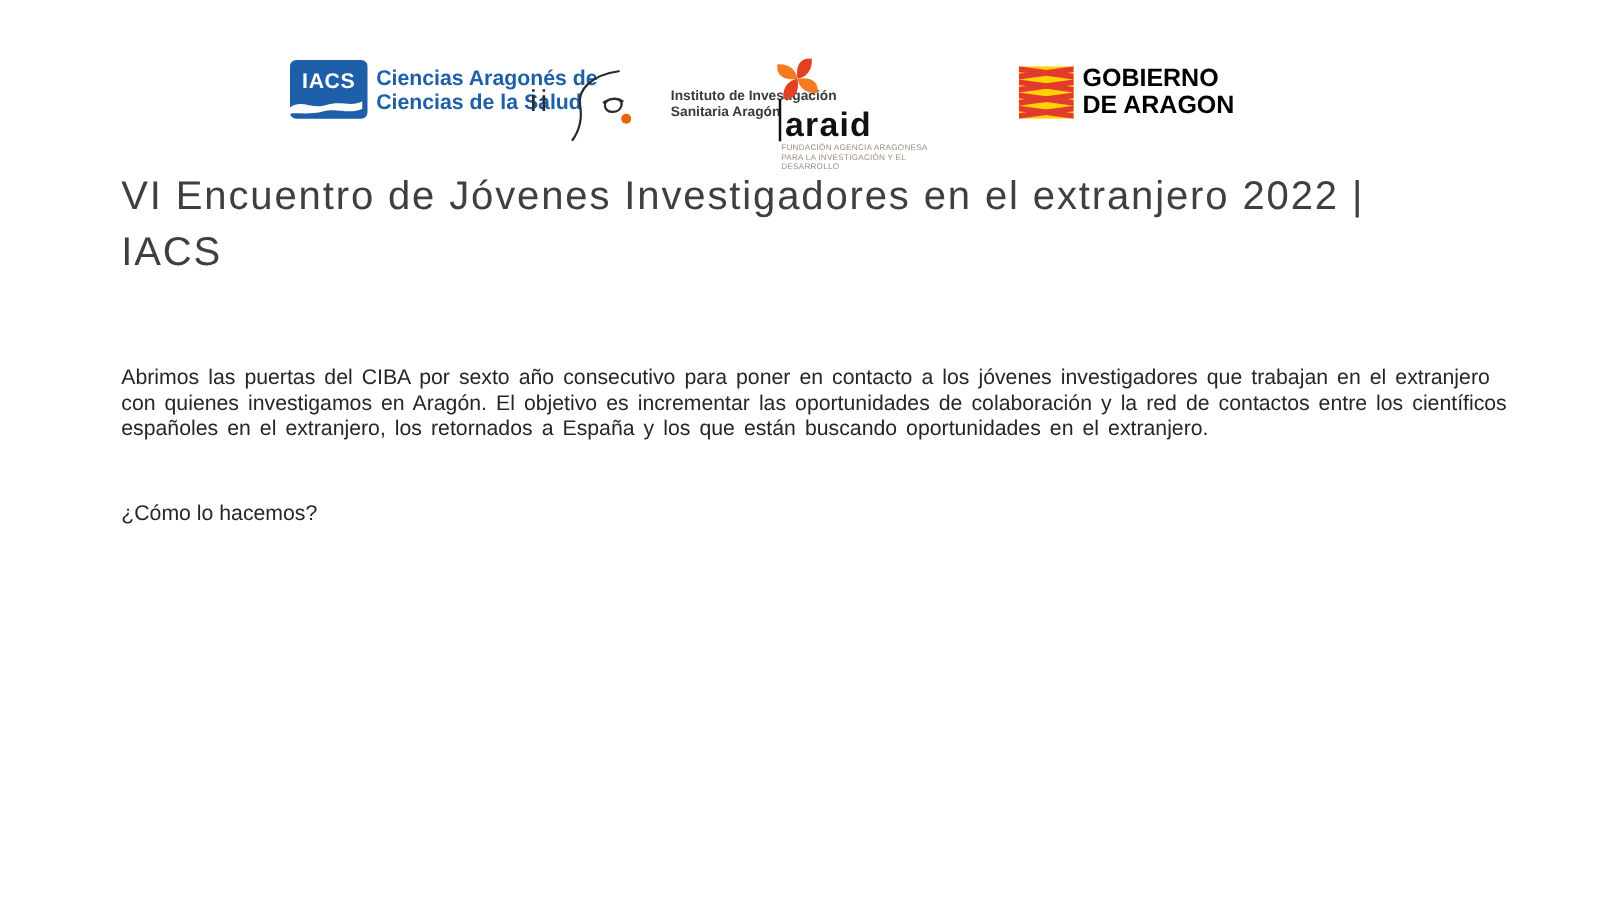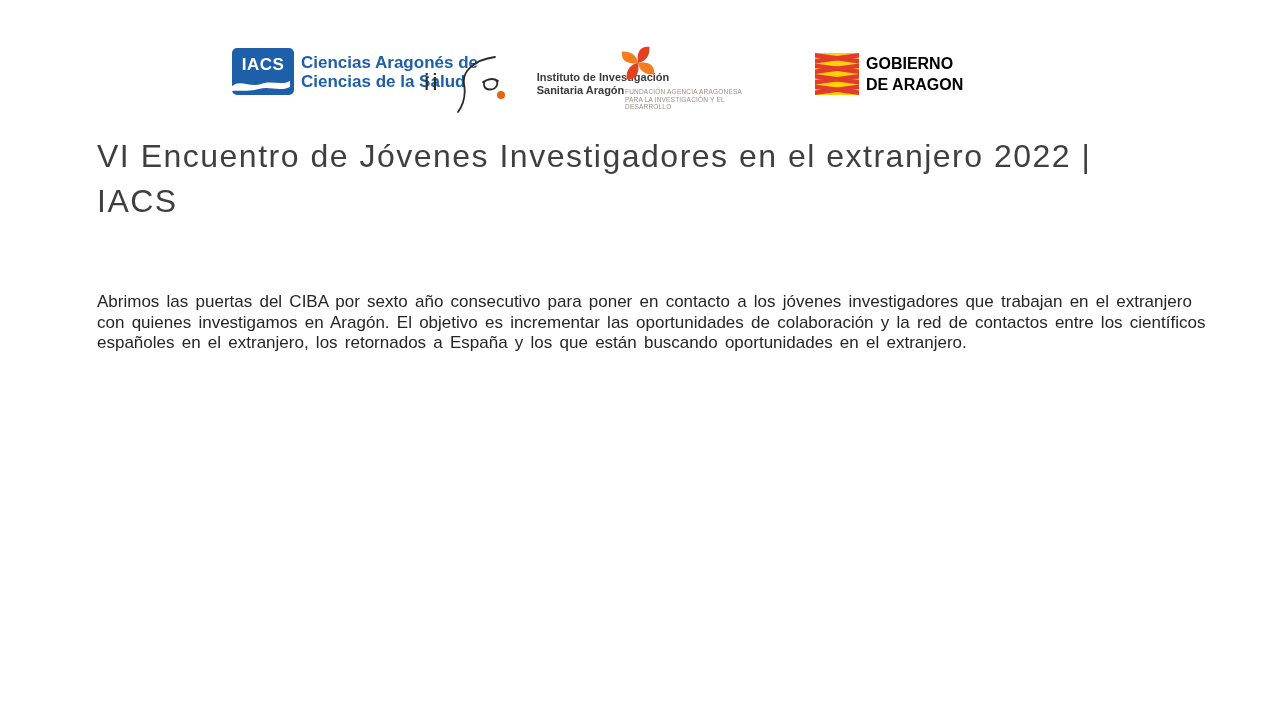--- a/index.html
+++ b/index.html
@@ -26,21 +26,21 @@
   
   .logo-araid{left:617px;top:44px;display:block;width:130px;}
   .araid-word{
     display:flex;align-items:flex-end;margin-left:6px;margin-top:-8px;
     border-left:2px solid #111;padding-left:3px;height:34px;
   }
   .araid-word span{font-weight:bold;font-size:27px;color:#111;letter-spacing:1px;line-height:26px;}
   .araid-tag{margin-left:8px;margin-top:2px;font-size:6.5px;line-height:7.5px;color:#9b8d84;letter-spacing:.2px;}
   
   .logo-gob{left:815px;top:53px;gap:7px;}
-  .gob-name{color:#000;font-weight:bold;font-size:16px;line-height:21px;letter-spacing:0;}
+  .gob-name{color:#000;font-weight:bold;font-size:20px;line-height:21px;letter-spacing:0;}
   
   .title{
     position:absolute;left:97px;top:134px;width:1050px;
     font-size:32px;line-height:45px;letter-spacing:1.5px;
     color:#3f3f3f;font-weight:400;
   }
   .content{position:absolute;left:97px;top:292px;width:1125px;color:#262626;}
   .section-heading{font-size:17px;line-height:21px;margin:0 0 14px 0;}
   .section-body{font-size:17px;line-height:20.5px;margin:0;}
   .section-body.p1{word-spacing:2.5px;}
@@ -82,20 +82,23 @@
 
 <div class="logo logo-araid">
   <svg width="38" height="38" viewBox="0 0 40 40" style="margin-left:2px">
     <g>
       <path d="M20 20 C18 8 23 2 32 3 C33 13 27 19 20 20 Z" fill="#E3401F"></path>
       <path d="M20 20 C32 18 38 23 37 32 C27 33 21 27 20 20 Z" fill="#F47B20"></path>
       <path d="M20 20 C22 32 17 38 8 37 C7 27 13 21 20 20 Z" fill="#E3401F"></path>
       <path d="M20 20 C8 22 2 17 3 8 C13 7 19 13 20 20 Z" fill="#F47B20"></path>
     </g>
   </svg>
+  <div class="araid-word">
+    <span>araid</span>
+  </div>
   <div class="araid-tag">
     <div>FUNDACIÓN AGENCIA ARAGONESA</div>
     <div>PARA LA INVESTIGACIÓN Y EL DESARROLLO</div>
   </div>
 </div>
 
 <div class="logo logo-gob">
   <svg width="44" height="42" viewBox="0 0 44 42">
     <rect x="0" y="0" width="44" height="42" fill="#FFD200"></rect>
     <g fill="#E23A2E">
@@ -116,15 +119,16 @@
 </div>
 
 <h1 class="title" style="margin:0;">VI Encuentro de Jóvenes Investigadores en el extranjero 2022 | IACS</h1>
 
 <div class="content">
   <div class="section">
     <p class="section-body p1">Abrimos las puertas del CIBA por sexto año consecutivo para poner en contacto a los jóvenes investigadores que trabajan en el extranjero con quienes investigamos en Aragón. El objetivo es incrementar las oportunidades de colaboración y la red de contactos entre los científicos españoles en el extranjero, los retornados a España y los que están buscando oportunidades en el extranjero.</p>
   </div>
   <div class="gap1"></div>
   <div class="section">
+    <div class="section-heading">¿Cómo lo hacemos?</div>
   </div>
   <div class="gap2"></div>
 </div>
 
 </body></html>

